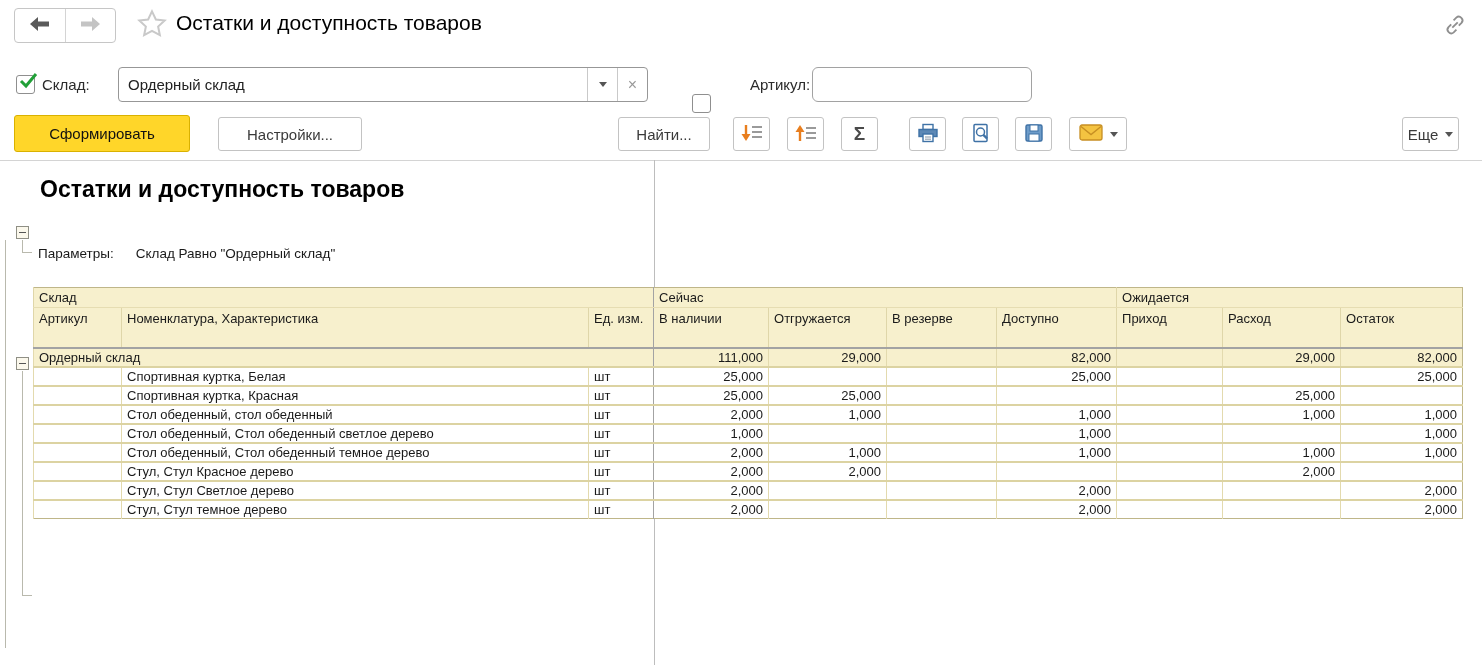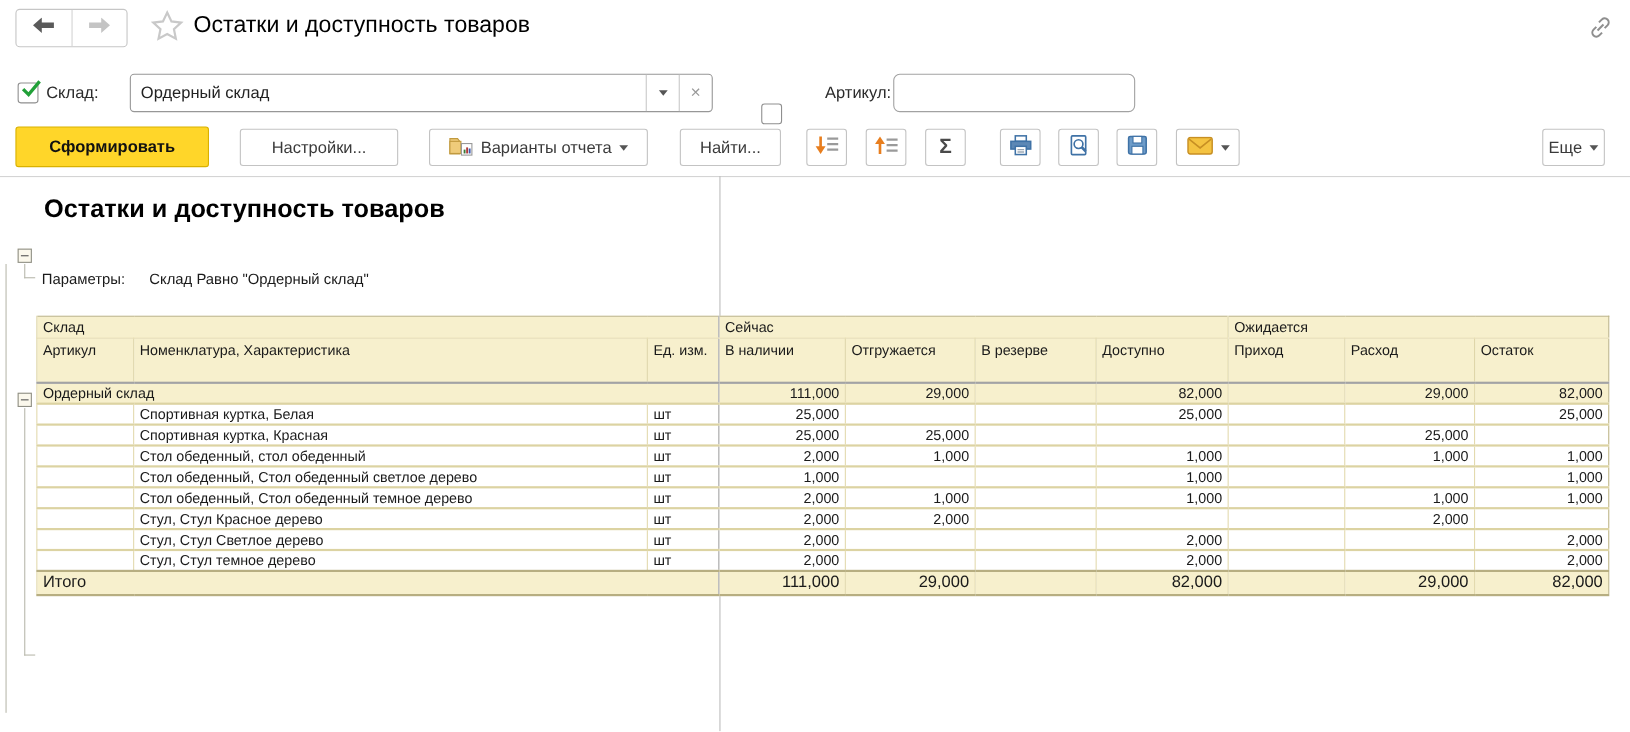--- a/index.html
+++ b/index.html
@@ -22,21 +22,21 @@
   .combo .inp-text{flex:1;font-size:15px;line-height:33px;padding-left:9px;overflow:hidden;white-space:nowrap;}
   .combo .cbtn{width:29px;display:flex;align-items:center;justify-content:center;border-left:1px solid #c9c9c9;cursor:pointer;}
   .caret{width:0;height:0;border:4px solid transparent;border-top:5px solid #555;margin-top:4px;}
   .xglyph{font-size:16px;color:#999;line-height:1;}
   .textinput{left:812px;top:67px;width:220px;height:35px;border:1px solid #a2a2a2;border-radius:6px;background:#fff;box-sizing:border-box;}
 
   
   .btn{position:absolute;top:117px;height:34px;background:#fff;border:1px solid #c3c3c3;border-radius:3px;
        display:flex;align-items:center;justify-content:center;font-size:15px;color:#3a3a3a;
        box-sizing:border-box;cursor:pointer;gap:7px;}
-  .btn-yellow{top:115px;height:37px;background:#FFD629;border:1px solid #d9b100;font-weight:bold;color:#111;}
+  .btn-yellow{top:115px;height:37px;background:#FFD629;border:1px solid #d9b100;font-weight:normal;color:#111;}
   .iconbtn{width:37px;padding:0;}
 
   
   .report{left:0;top:160px;width:1482px;height:505px;background:#fff;border-top:1px solid #d4d4d4;box-sizing:border-box;}
   .vdivider{left:654px;top:160px;width:1px;height:505px;background:#bdbdbd;}
   .rtitle{left:40px;top:176px;font-size:23px;font-weight:bold;color:#000;}
   .params{left:38px;top:246px;font-size:13.5px;color:#1a1a1a;}
   .params .pv{margin-left:22px;}
 
   .box{position:absolute;width:13px;height:13px;background:#fbf8ec;border:1px solid #8f8f85;box-sizing:border-box;cursor:pointer;}
@@ -107,34 +107,20 @@
     <div class="cbtn">
         <span class="xglyph">×</span>
       </div>
   </div>
   <div class="abs cb" style="left:692px;top:75px;"></div>
   <div class="abs lbl" style="left:750px;top:76px;">Артикул:</div>
   <div class="abs textinput"></div>
 
   <button class="btn btn-yellow" style="left:14px;width:176px;">Сформировать</button>
   <button class="btn" style="left:218px;width:144px;">Настройки...</button>
-  <button class="btn" style="left:390px;width:199px;">
-    <span>
-      <svg width="22" height="19" viewBox="0 0 22 19">
-        <path d="M1 3 h7 l2 2.5 v11.5 h-9 z M1 3 v13" fill="#EFCB7A" stroke="#C19A3F"></path>
-        <rect x="1" y="5.5" width="10" height="11" fill="#EFCB7A" stroke="#C19A3F"></rect>
-        <rect x="11.5" y="7.5" width="9.5" height="10.5" fill="#fff" stroke="#999"></rect>
-        <rect x="13.5" y="13" width="1.7" height="3.5" fill="#3a7a3a"></rect>
-        <rect x="15.8" y="11" width="1.7" height="5.5" fill="#b03a3a"></rect>
-        <rect x="18.1" y="12" width="1.7" height="4.5" fill="#3a5ab0"></rect>
-      </svg>
-    </span>
-    <span>Варианты отчета</span>
-    <span class="caret"></span>
-  </button>
   <button class="btn" style="left:618px;width:92px;">Найти...</button>
 
   <button class="btn iconbtn" style="left:733px;">
     <span>
       <svg width="22" height="20" viewBox="0 0 22 20">
         <g stroke="#9a9a9a" stroke-width="2">
             <line x1="11" y1="4" x2="21" y2="4"></line>
             <line x1="11" y1="9" x2="21" y2="9"></line>
             <line x1="11" y1="14" x2="21" y2="14"></line>
           </g>
@@ -350,25 +336,15 @@
           <td class="cell">Стул, Стул темное дерево</td>
           <td class="cell">шт</td>
           <td class="cell num c4b">2,000</td>
           <td class="cell num "></td>
           <td class="cell num "></td>
           <td class="cell num ">2,000</td>
           <td class="cell num "></td>
           <td class="cell num "></td>
           <td class="cell num ">2,000</td>
         </tr>
-        <tr class="total-row">
-          <td class="cell" colspan="3">Итого</td>
-          <td class="cell num c4b">111,000</td>
-          <td class="cell num ">29,000</td>
-          <td class="cell num "></td>
-          <td class="cell num ">82,000</td>
-          <td class="cell num "></td>
-          <td class="cell num ">29,000</td>
-          <td class="cell num ">82,000</td>
-        </tr>
       </tbody>
   </table>
 </div>
 
 </body></html>

